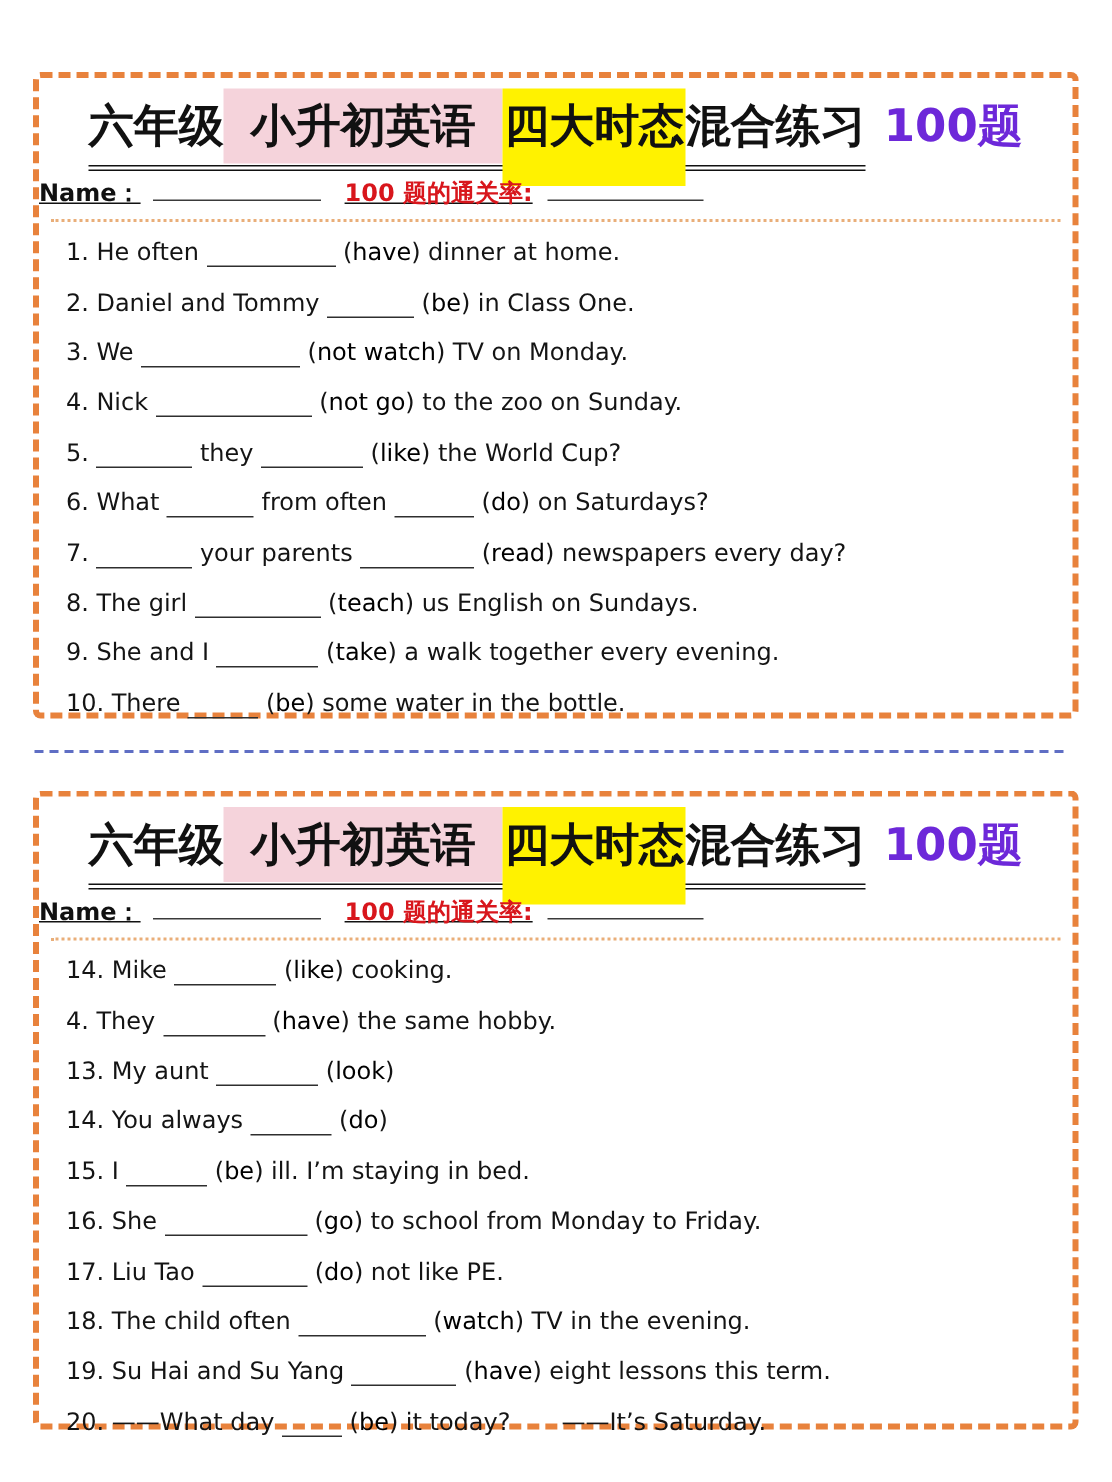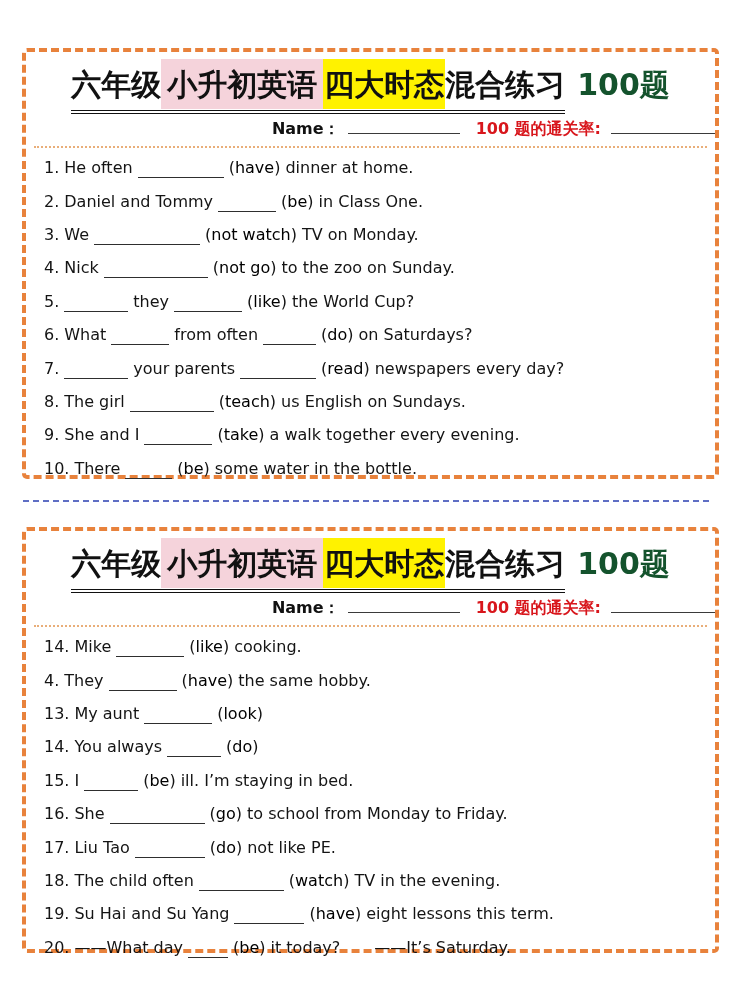--- a/index.html
+++ b/index.html
@@ -13,27 +13,27 @@
     border:4px dashed #E8823C; border-radius:5px; background:#ffffff;
   }
   #panel1 { top:48px;  height:431px; }
   #panel2 { top:527px; height:426px; }
 
   .title-row {
     position:absolute; top:9px; left:0; right:0; text-align:center;
     font-weight:bold; font-size:30px; line-height:48px; white-space:nowrap; color:#111;
   }
   .title-main { display:inline-block; border-bottom:4px double #111; padding-bottom:1px; }
-  .hl-pink   { background:#F5D3DB; padding:8px 6px 7px; }
-  .hl-yellow { background:#FFF200; padding:8px 1px 7px; }
-  .badge { color:#14532d; margin-left:12px; }
+  .hl-pink   { background:#F5D3DB; padding:8px 18px 7px; }
+  .hl-yellow { background:#FFF200; padding:8px 1px 22px; }
+  .badge { color:#6d28d9; margin-left:12px; }
 
   .name-row {
-    position:absolute; top:67px; left:0; right:0; text-align:right;
-    font-size:16px; font-weight:bold; white-space:nowrap; color:#111;
+    position:absolute; top:67px; left:0; right:0; text-align:left;
+    font-size:16px; font-weight:bold; white-space:nowrap; color:#111;text-decoration:underline;
   }
   .name-blank { display:inline-block; border-bottom:1.6px solid #3a3a3a; height:14px; vertical-align:baseline; }
   .nb1 { width:112px; margin:0 16px 0 8px; }
   .nb2 { width:104px; margin-left:10px; }
   .red { color:#D8161C; }
 
   .dotted-divider { position:absolute; top:94px; left:8px; right:8px; border-top:2px dotted #E9AE79; }
 
   .items { position:absolute; top:99px; left:18px; right:4px; }
   .item {

